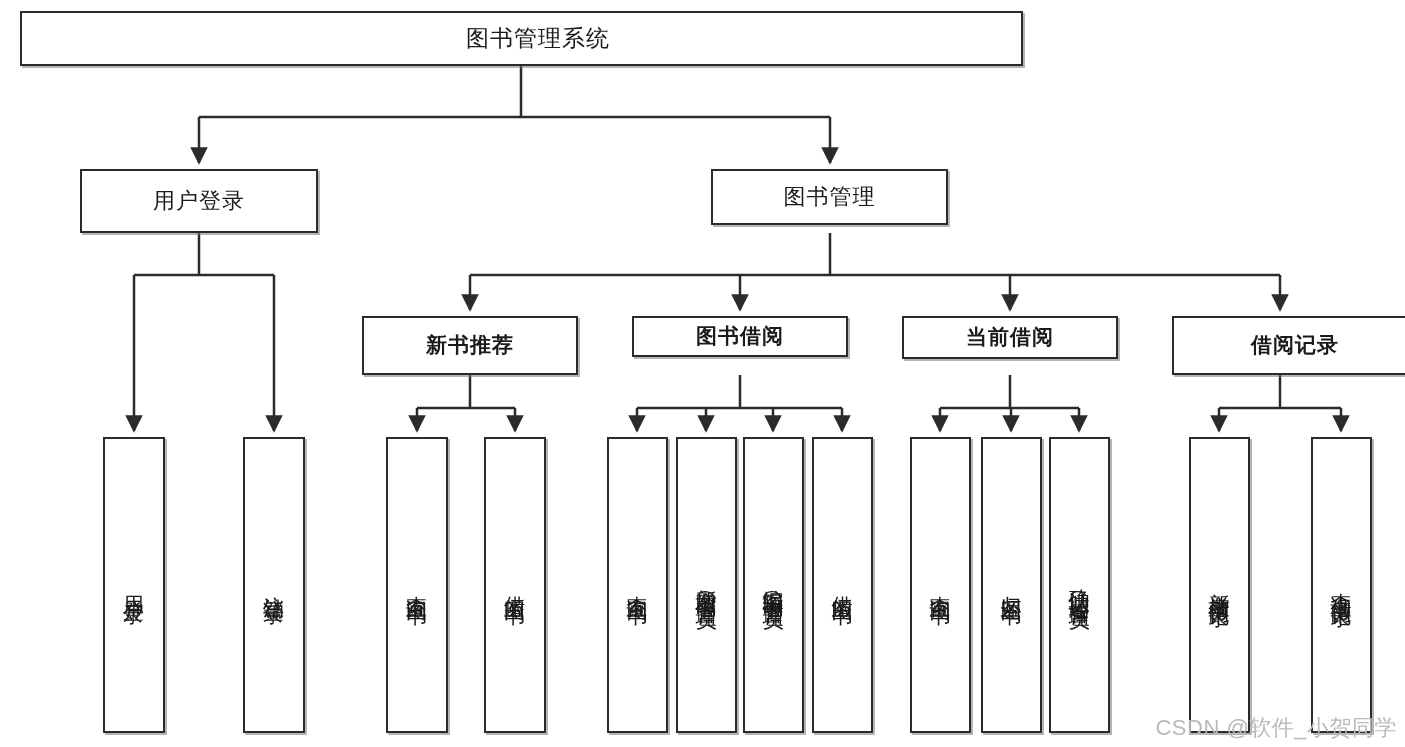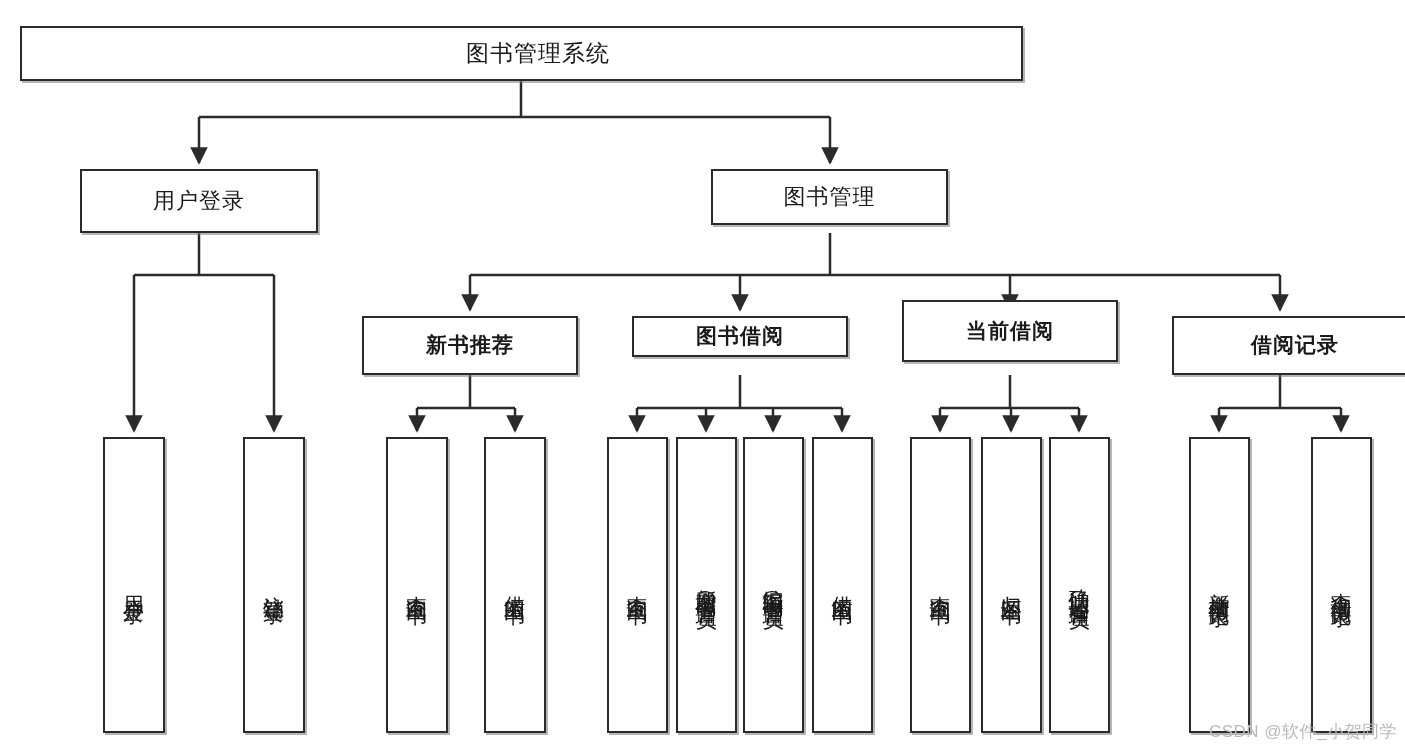--- a/index.html
+++ b/index.html
@@ -46,21 +46,21 @@
     letter-spacing:3px;
     line-height:1;
   }
   .node.lvl1 .lbl{font-size:23px;}
   .node.lvl2 .lbl{font-size:22px;}
   .node.lvl3 .lbl{font-size:21px;font-weight:bold;}
   #watermark{
     position:absolute;
     right:8px;
     bottom:4px;
-    font-size:17px;
+    font-size:22px;
     color:#b9b9b9;
     letter-spacing:.5px;
     white-space:nowrap;
   }
 </style>
 </head>
 <body>
 
 <div id="canvas">
 
@@ -107,38 +107,38 @@
       <path d="M 1011 408 L 1011 431" marker-end="url(#arrow)"></path>
       <path d="M 1079 408 L 1079 431" marker-end="url(#arrow)"></path>
 
       <path d="M 1280 375 L 1280 408"></path>
       <path d="M 1219 408 L 1341 408"></path>
       <path d="M 1219 408 L 1219 431" marker-end="url(#arrow)"></path>
       <path d="M 1341 408 L 1341 431" marker-end="url(#arrow)"></path>
     </g>
   </svg>
 
-  <div class="node lvl1" style="left:20px;top:26px;width:1003px;height:55px;padding-left:33px;">
+  <div class="node lvl1" style="left:20px;top:11px;width:1003px;height:55px;padding-left:33px;">
     <span class="lbl">图书管理系统</span>
   </div>
 
   <div class="node lvl2" style="left:80px;top:169px;width:238px;height:64px;">
     <span class="lbl">用户登录</span>
   </div>
   <div class="node lvl2" style="left:711px;top:169px;width:237px;height:56px;">
     <span class="lbl">图书管理</span>
   </div>
 
   <div class="node lvl3" style="left:362px;top:316px;width:216px;height:59px;">
     <span class="lbl">新书推荐</span>
   </div>
   <div class="node lvl3" style="left:632px;top:316px;width:216px;height:41px;">
     <span class="lbl">图书借阅</span>
   </div>
-  <div class="node lvl3" style="left:902px;top:300px;width:216px;height:62px;">
+  <div class="node lvl3" style="left:902px;top:316px;width:216px;height:43px;">
     <span class="lbl">当前借阅</span>
   </div>
   <div class="node lvl3" style="left:1172px;top:316px;width:246px;height:59px;">
     <span class="lbl">借阅记录</span>
   </div>
 
   <div class="node vert" style="left:103px;top:437px;width:62px;height:296px;">
     <span class="lbl">用户登录</span>
   </div>
   <div class="node vert" style="left:243px;top:437px;width:62px;height:296px;">

